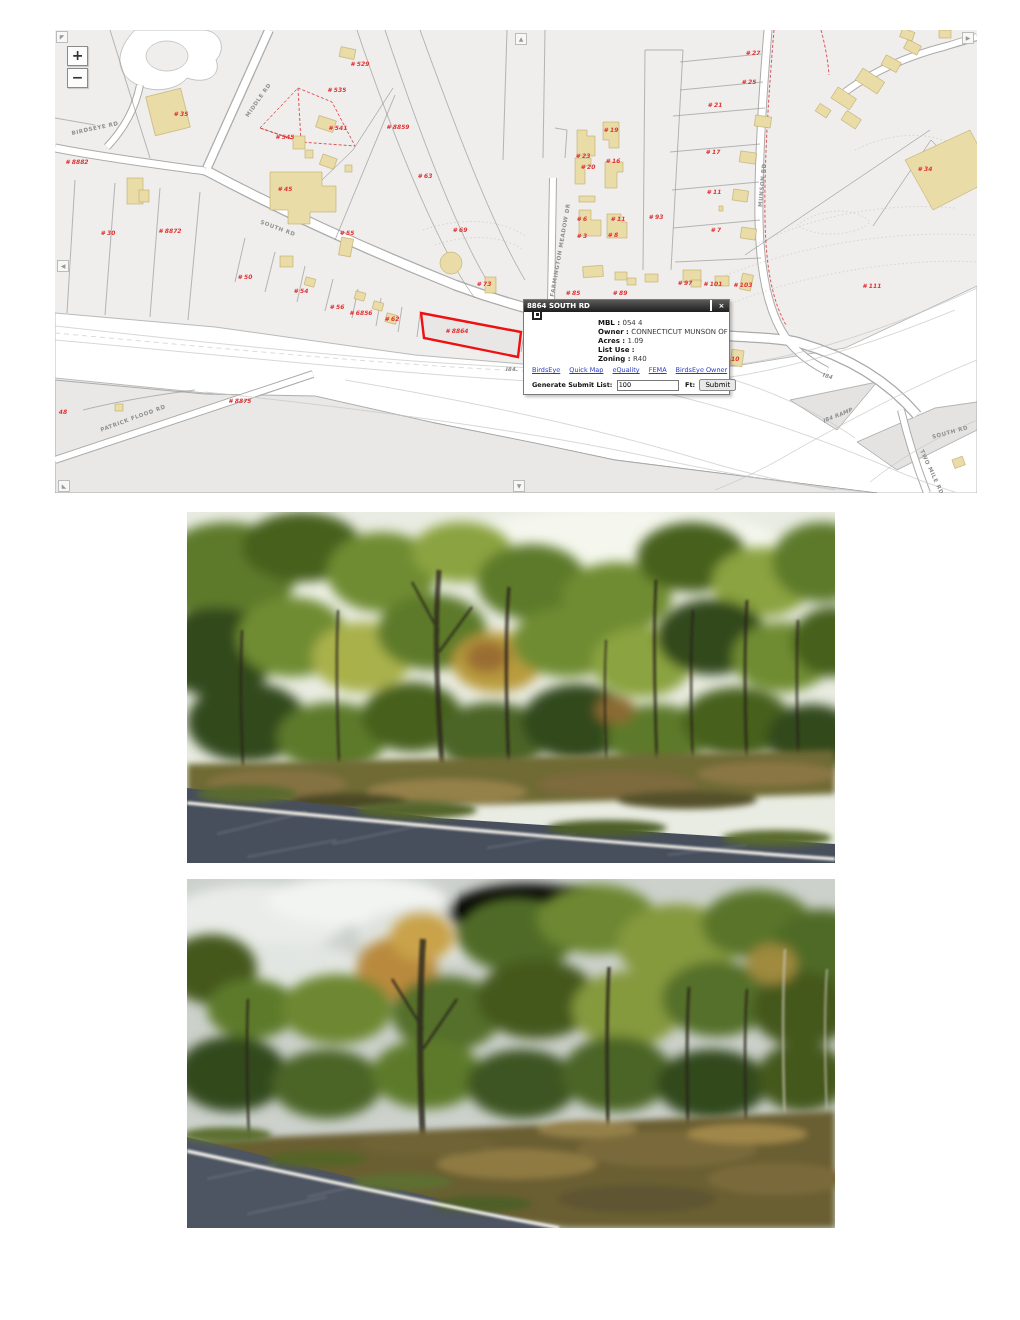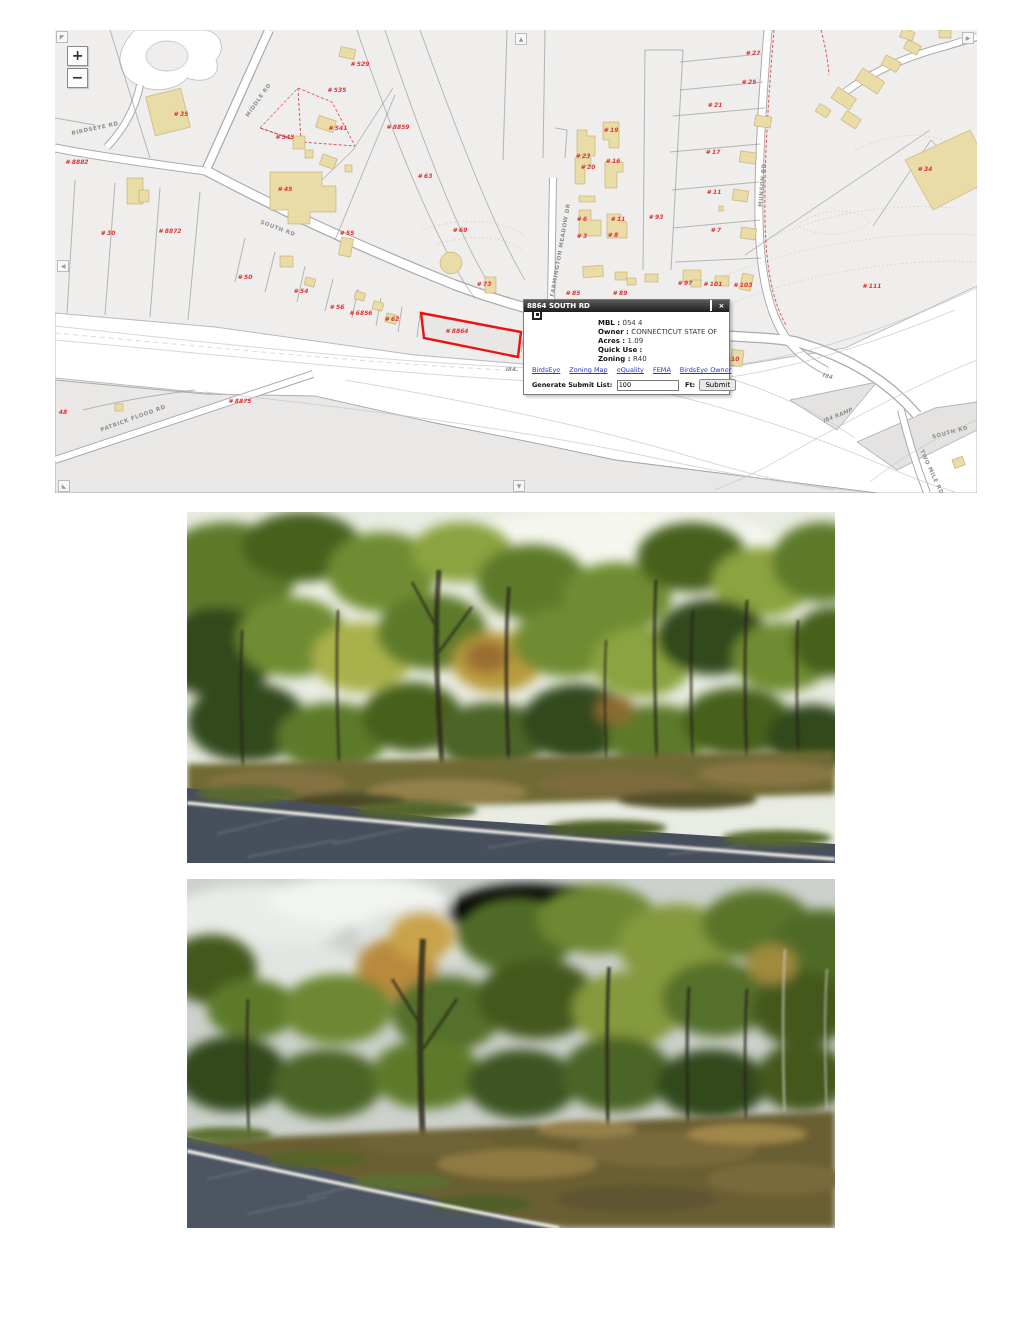--- a/index.html
+++ b/index.html
@@ -297,27 +297,27 @@
       <div class="popup-title">
         <span class="t">8864 SOUTH RD</span>
         <span class="winbtn"><span class="restore-box"></span></span>
         <span class="winbtn">×</span>
       </div>
       <div class="pin">
           <i></i>
         </div>
       <div class="info">
         <div><b>MBL : </b><span>054 4</span></div>
-        <div><b>Owner : </b><span>CONNECTICUT STATE OF</span></div>
+        <div><b>Owner : </b><span>CONNECTICUT MUNSON OF</span></div>
         <div><b>Acres : </b><span>1.09</span></div>
-        <div><b>Quick Use : </b><span></span></div>
+        <div><b>List Use : </b><span></span></div>
         <div><b>Zoning : </b><span>R40</span></div>
       </div>
       <div class="links">
-        <a>BirdsEye</a><a>Zoning Map</a><a>eQuality</a><a>FEMA</a><a>BirdsEye Owner</a>
+        <a>BirdsEye</a><a>Quick Map</a><a>eQuality</a><a>FEMA</a><a>BirdsEye Owner</a>
       </div>
       <div class="mailrow">
         <span>Generate Submit List:</span>
         <input class="ml-input" value="100" style="">
         <span class="ft">Ft:</span>
         <button class="submit">Submit</button>
       </div>
     </div>
   </div>
 

